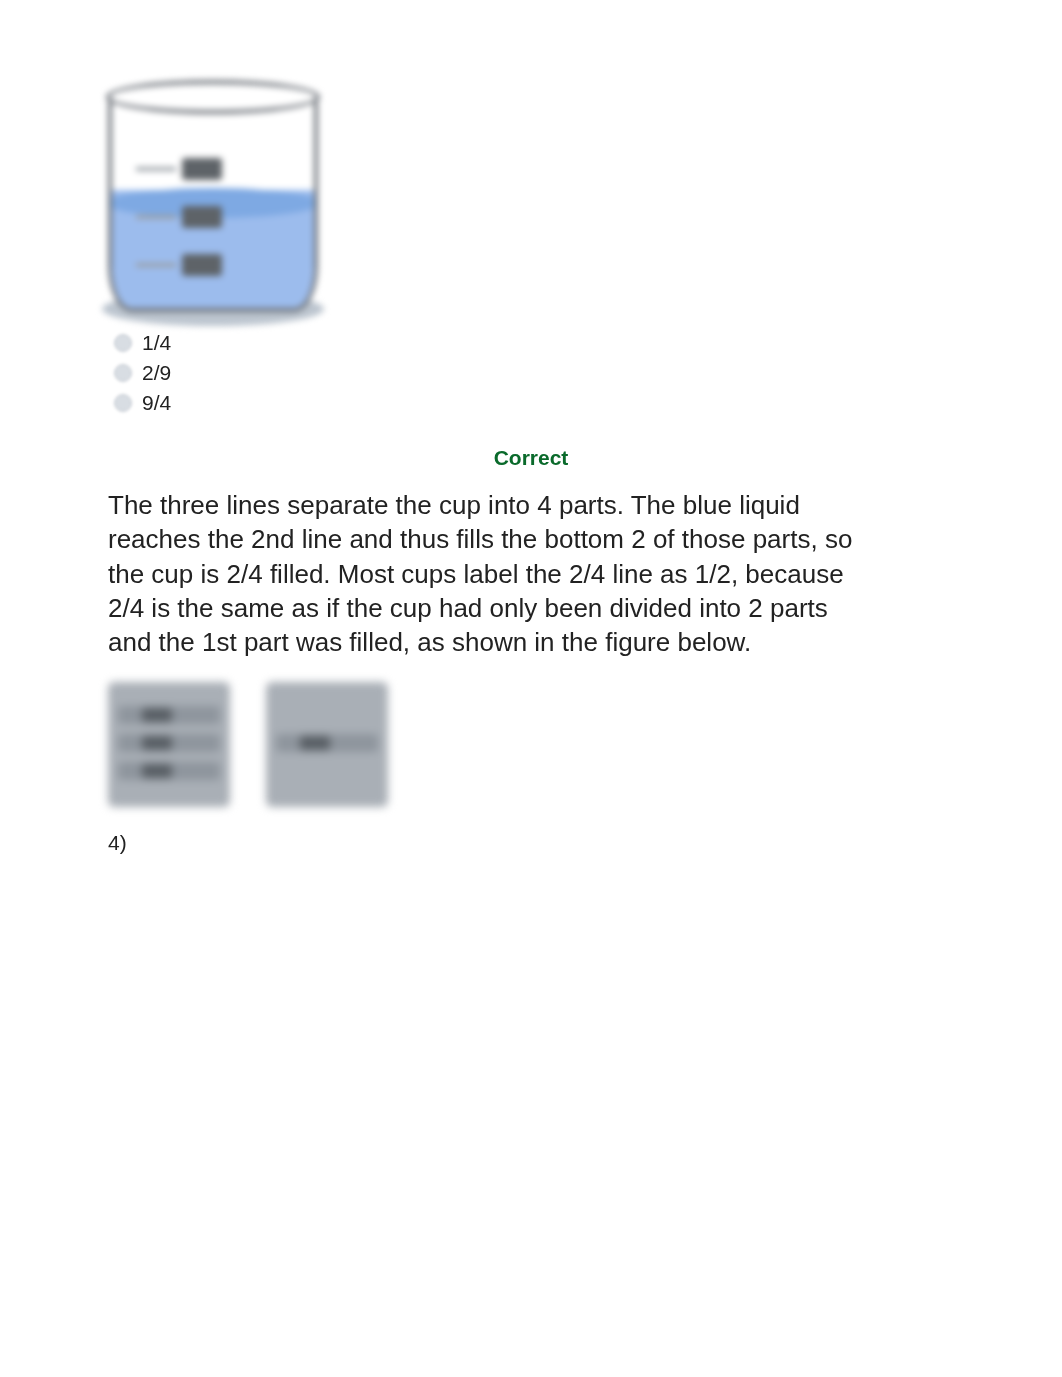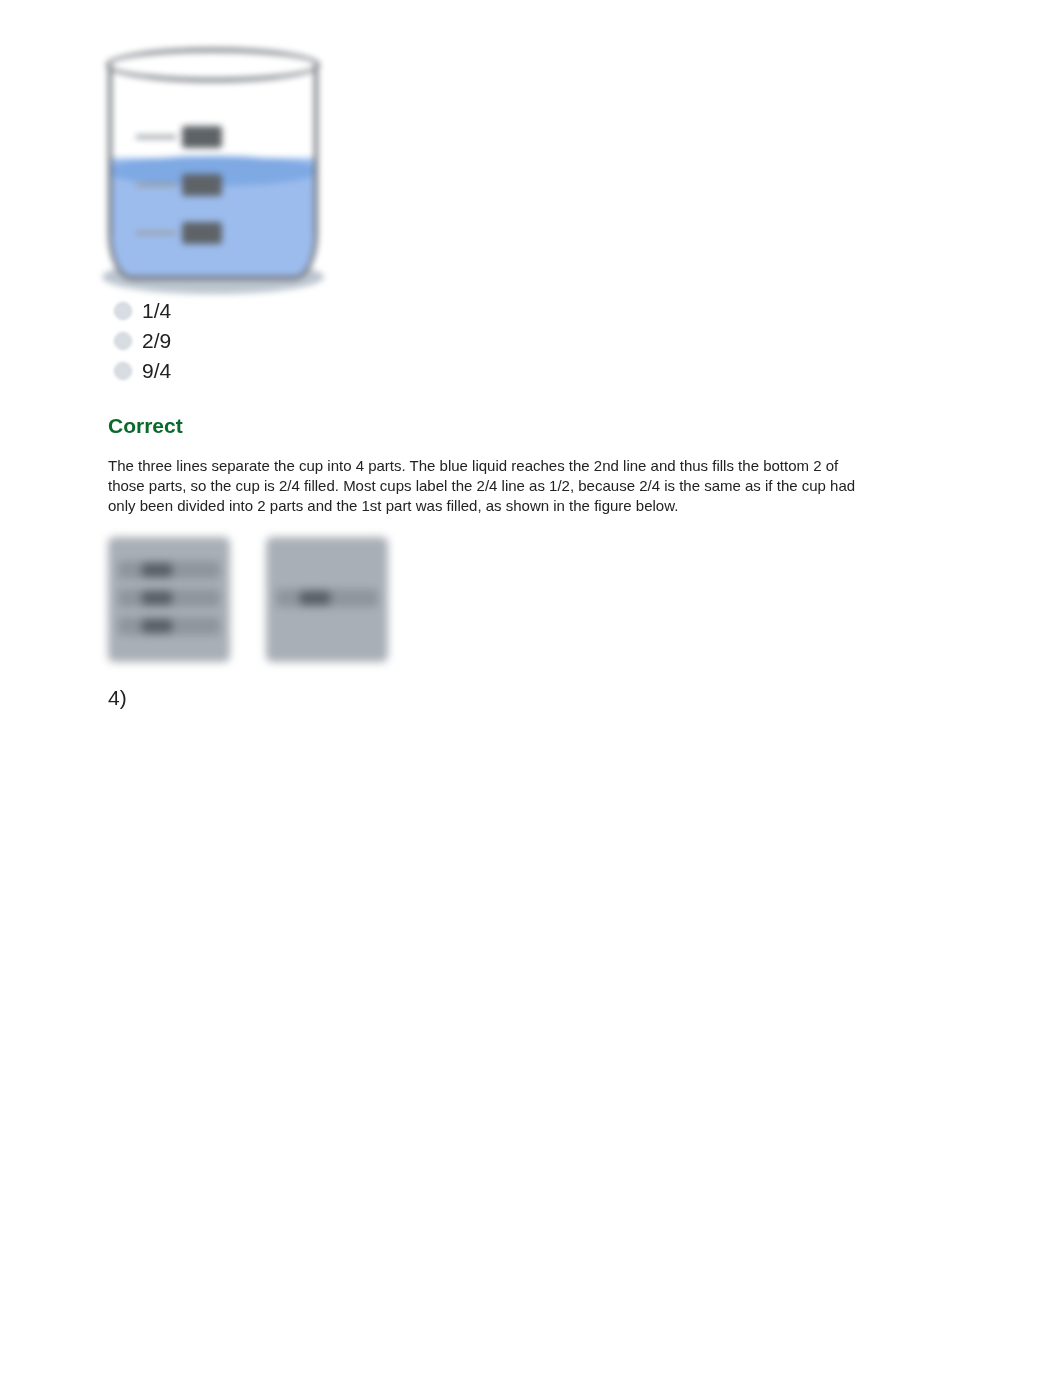--- a/index.html
+++ b/index.html
@@ -1,16 +1,16 @@
 <!DOCTYPE html>
 <html><head>
 <meta charset="utf-8">
 <style>
   html,body{margin:0;padding:0;background:#fff;font-family:Verdana,Geneva,sans-serif;color:#222;}
-  .page{width:1062px;min-height:1377px;box-sizing:border-box;padding:48px 108px 0 108px;}
+  .page{width:1062px;min-height:1377px;box-sizing:border-box;padding:80px 108px 0 108px;}
   
   .cup-wrap{width:210px;height:240px;position:relative;filter:blur(3px);}
   .cup-body{
     position:absolute;left:0;right:0;top:10px;bottom:8px;
     background:#fff;
     border:4px solid #6d7279;
     border-radius:14px 14px 24px 24px / 14px 14px 46px 46px;
     overflow:hidden;
   }
   .cup-rim{
@@ -39,23 +39,23 @@
   .g3{top:64px;} .g2{top:112px;} .g1{top:160px;}
   
   .options{margin-top:8px;}
   .opt{display:flex;align-items:center;gap:10px;margin-left:6px;line-height:30px;font-size:21px;}
   .radio-dot{
     width:16px;height:16px;border-radius:50%;
     background:#d8dde3;border:1px solid #c7ccd2;filter:blur(1.5px);
   }
   
   .correct{
-    color:#0a6a2b;font-weight:bold;font-size:21px;margin-top:28px;
+    color:#0a6a2b;font-weight:bold;font-size:21px;margin-top:28px;text-align:center;
   }
-  .explain{margin-top:18px;font-size:15px;line-height:1.32;max-width:750px;}
+  .explain{margin-top:18px;font-size:26px;line-height:1.32;max-width:750px;}
   
   .figs{display:flex;gap:36px;margin-top:22px;filter:blur(4px);}
   .fig{width:122px;height:125px;background:#a9afb6;border-radius:6px;position:relative;overflow:hidden;}
   .fig .row{position:absolute;left:10px;right:10px;height:18px;background:#8e959d;border-radius:4px;}
   .fig .blob{position:absolute;width:30px;height:14px;background:#585e64;border-radius:3px;left:34px;filter:blur(1px);}
   
   .f1 .row.r1{top:24px;} .f1 .row.r2{top:52px;} .f1 .row.r3{top:80px;}
   .f1 .blob.b1{top:26px;} .f1 .blob.b2{top:54px;} .f1 .blob.b3{top:82px;}
   
   .f2 .row.r1{top:52px;} .f2 .blob.b1{top:54px;}

